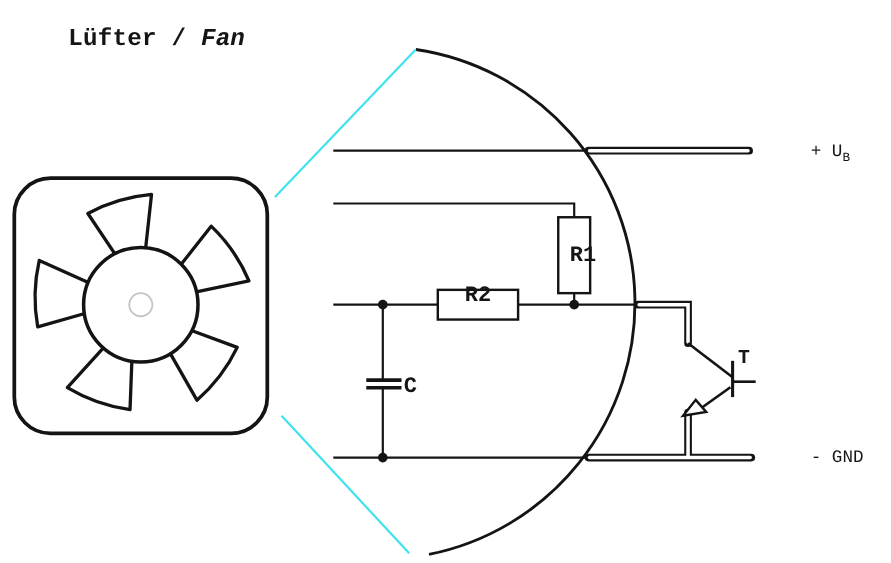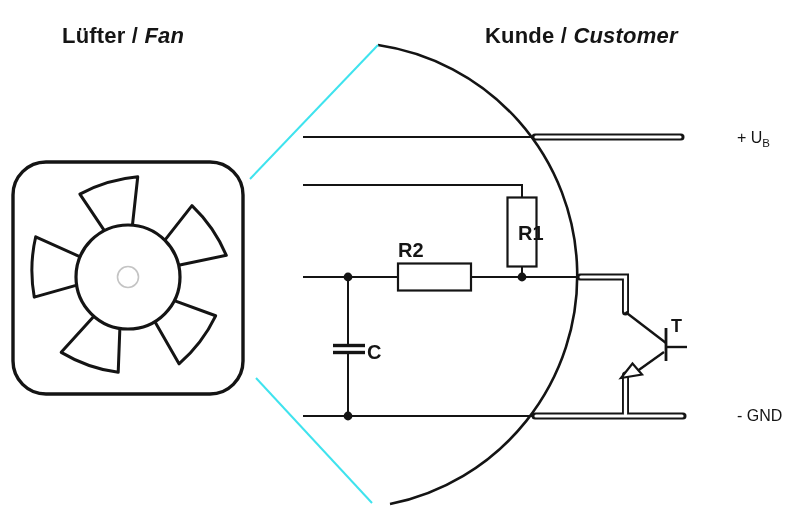--- a/index.html
+++ b/index.html
@@ -1,30 +1,30 @@
 <!DOCTYPE html>
 <html><head>
 <meta charset="utf-8">
 <style>
   html,body{margin:0;padding:0;background:#ffffff;}
   #stage{
     position:relative;width:810px;height:512px;background:#ffffff;
-    font-family:Liberation Sans, sans-serif;color:#151515;overflow:hidden;
+    font-family:Liberation Mono, monospace;color:#151515;overflow:hidden;
   }
   #stage svg{position:absolute;left:0;top:0;}
   .lbl{position:absolute;white-space:nowrap;line-height:1;}
   .i{font-style:italic;}
   .title{font-size:22px;font-weight:bold;letter-spacing:.2px;}
   .ref{font-size:15px;}
   .comp{font-size:20px;font-weight:bold;}
   .comp-t{font-size:18px;font-weight:bold;}
   .inlabel{font-size:18px;font-weight:bold;}
   .term{font-size:16px;}
   .sub{font-size:11.5px;vertical-align:-4px;}
-  .center{}
+  .center{text-align:center;margin-top:20px;}
 </style>
 </head>
 <body>
 
 <div id="stage">
 
   <svg width="810" height="512" viewBox="0 0 810 512">
 
     <g stroke="#141414" stroke-width="2" fill="none">
       <path d="M303 137 H536"></path>
@@ -85,21 +85,20 @@
         <path transform="rotate(206 128 277)" d="M114 230 L95 187 A150 150 0 0 1 155 180 L141 228 A51 51 0 0 0 114 230 Z"></path>
         <path transform="rotate(278 128 277)" d="M114 230 L95 187 A150 150 0 0 1 155 180 L141 228 A51 51 0 0 0 114 230 Z"></path>
       </g>
       <circle cx="128" cy="277" r="52" fill="#ffffff" stroke="#141414" stroke-width="3.2"></circle>
       <circle cx="128" cy="277" r="10.5" fill="#ffffff" stroke="#c4c4c4" stroke-width="1.6"></circle>
     </g>
   </svg>
 
   <div class="lbl title" style="left:62px;top:25px;"><span>Lüfter /</span> <span class="i">Fan</span></div>
 
-  <div class="lbl title" style="left:485px;top:25px;"><span>Kunde /</span> <span class="i">Customer</span></div>
 
 
   <div class="lbl comp center" style="left:398px;top:240px;width:73px;">R2</div>
   <div class="lbl comp" style="left:518px;top:223px;">R1</div>
   <div class="lbl comp" style="left:367px;top:342px;">C</div>
   <div class="lbl comp-t" style="left:671px;top:317px;">T</div>
 
 
   <div class="lbl term" style="left:737px;top:130px;"><span>+ U</span><span class="sub">B</span></div>
 

